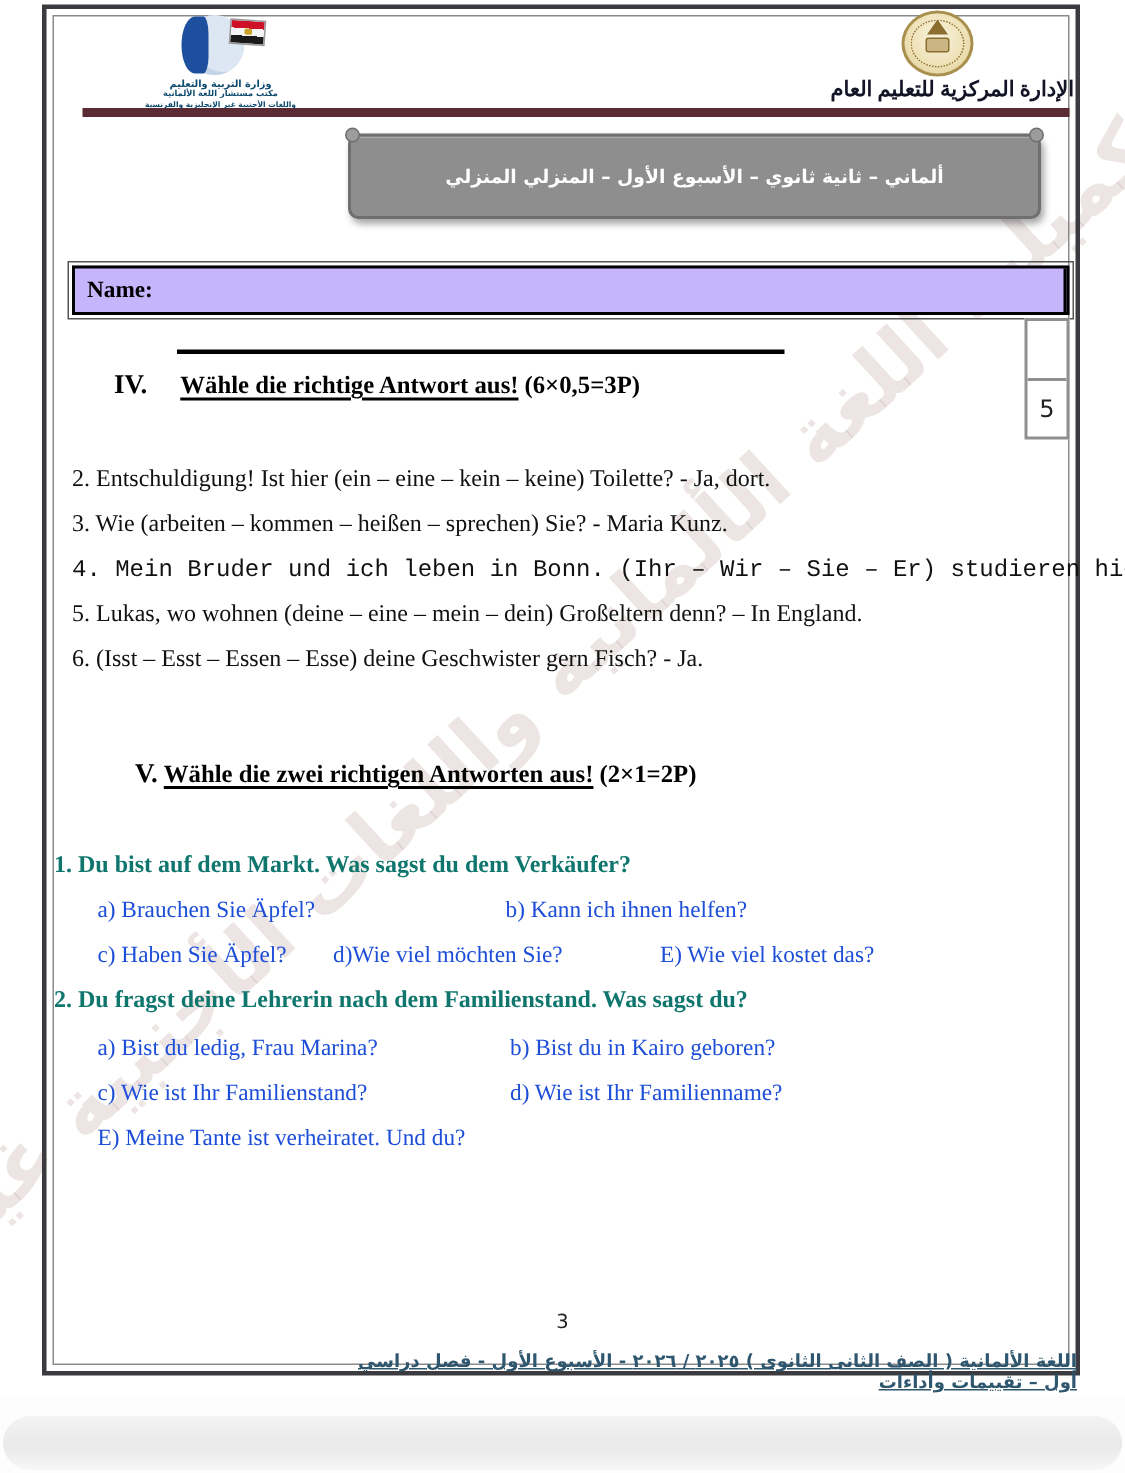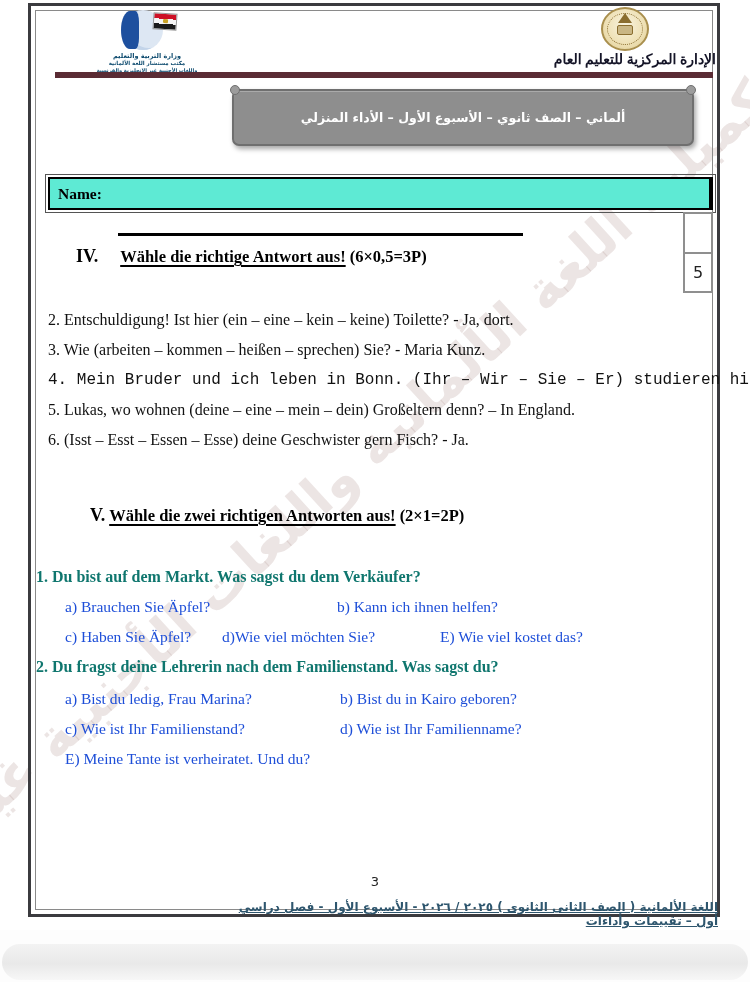--- a/index.html
+++ b/index.html
@@ -88,21 +88,21 @@
     background:#9c9c9c; border:1.5px solid #6f6f6f; top:-6px;
   }
   .banner .ear.left  { left:-4px; }
   .banner .ear.right { right:-4px; }
   .banner-ar { font-family:"DejaVu Sans", sans-serif; font-weight:bold; font-size:12.5px; direction:rtl; line-height:18px; }
   .banner-de { font-family:"DejaVu Sans", sans-serif; font-weight:bold; font-size:13.5px; line-height:19px; }
   
   .info-table {
     position:absolute; left:48px; top:177px; width:665px; height:33px;
     border:2px solid #000; outline:1px solid #555; outline-offset:2px;
-    display:flex; background:#5eead4;text-align:center;
+    display:flex; background:#c4b5fd;text-align:center;
   }
   .info-cell { flex:1; display:flex; align-items:center; padding-left:8px;
     font-weight:bold; font-size:15.5px; color:#000; }
   .info-cell.first { border-right:2px solid #000; }
   
   .score-box {
     position:absolute; left:683px; top:212px; width:30px; height:81px;
     border:2px solid #8f8f8f; background:#fff; display:flex; flex-direction:column;
   }
   .score-cell { flex:1; display:flex; align-items:center; justify-content:center;
@@ -160,21 +160,21 @@
     <div class="emblem-eagle"></div>
     <div class="emblem-base"></div>
   </div>
   <div class="central-admin">الإدارة المركزية للتعليم العام</div>
 
   <div class="maroon-rule" id="maroon-rule" style="background: rgb(90, 43, 52);"></div>
 
   <div class="banner" id="banner" style="background: rgb(142, 142, 142);">
     <span class="ear left"></span>
     <span class="ear right"></span>
-    <div class="banner-ar">ألماني – الصف ثانوي – الأسبوع الأول – الأداء المنزلي</div>
+    <div class="banner-ar">ألماني – ثانية ثانوي – الأسبوع الأول – المنزلي المنزلي</div>
   </div>
 
   <div class="info-table">
     <div class="info-cell first">Name:</div>
   </div>
 
   <div class="score-box">
     <div class="score-cell top"></div>
     <div class="score-cell">5</div>
   </div>

